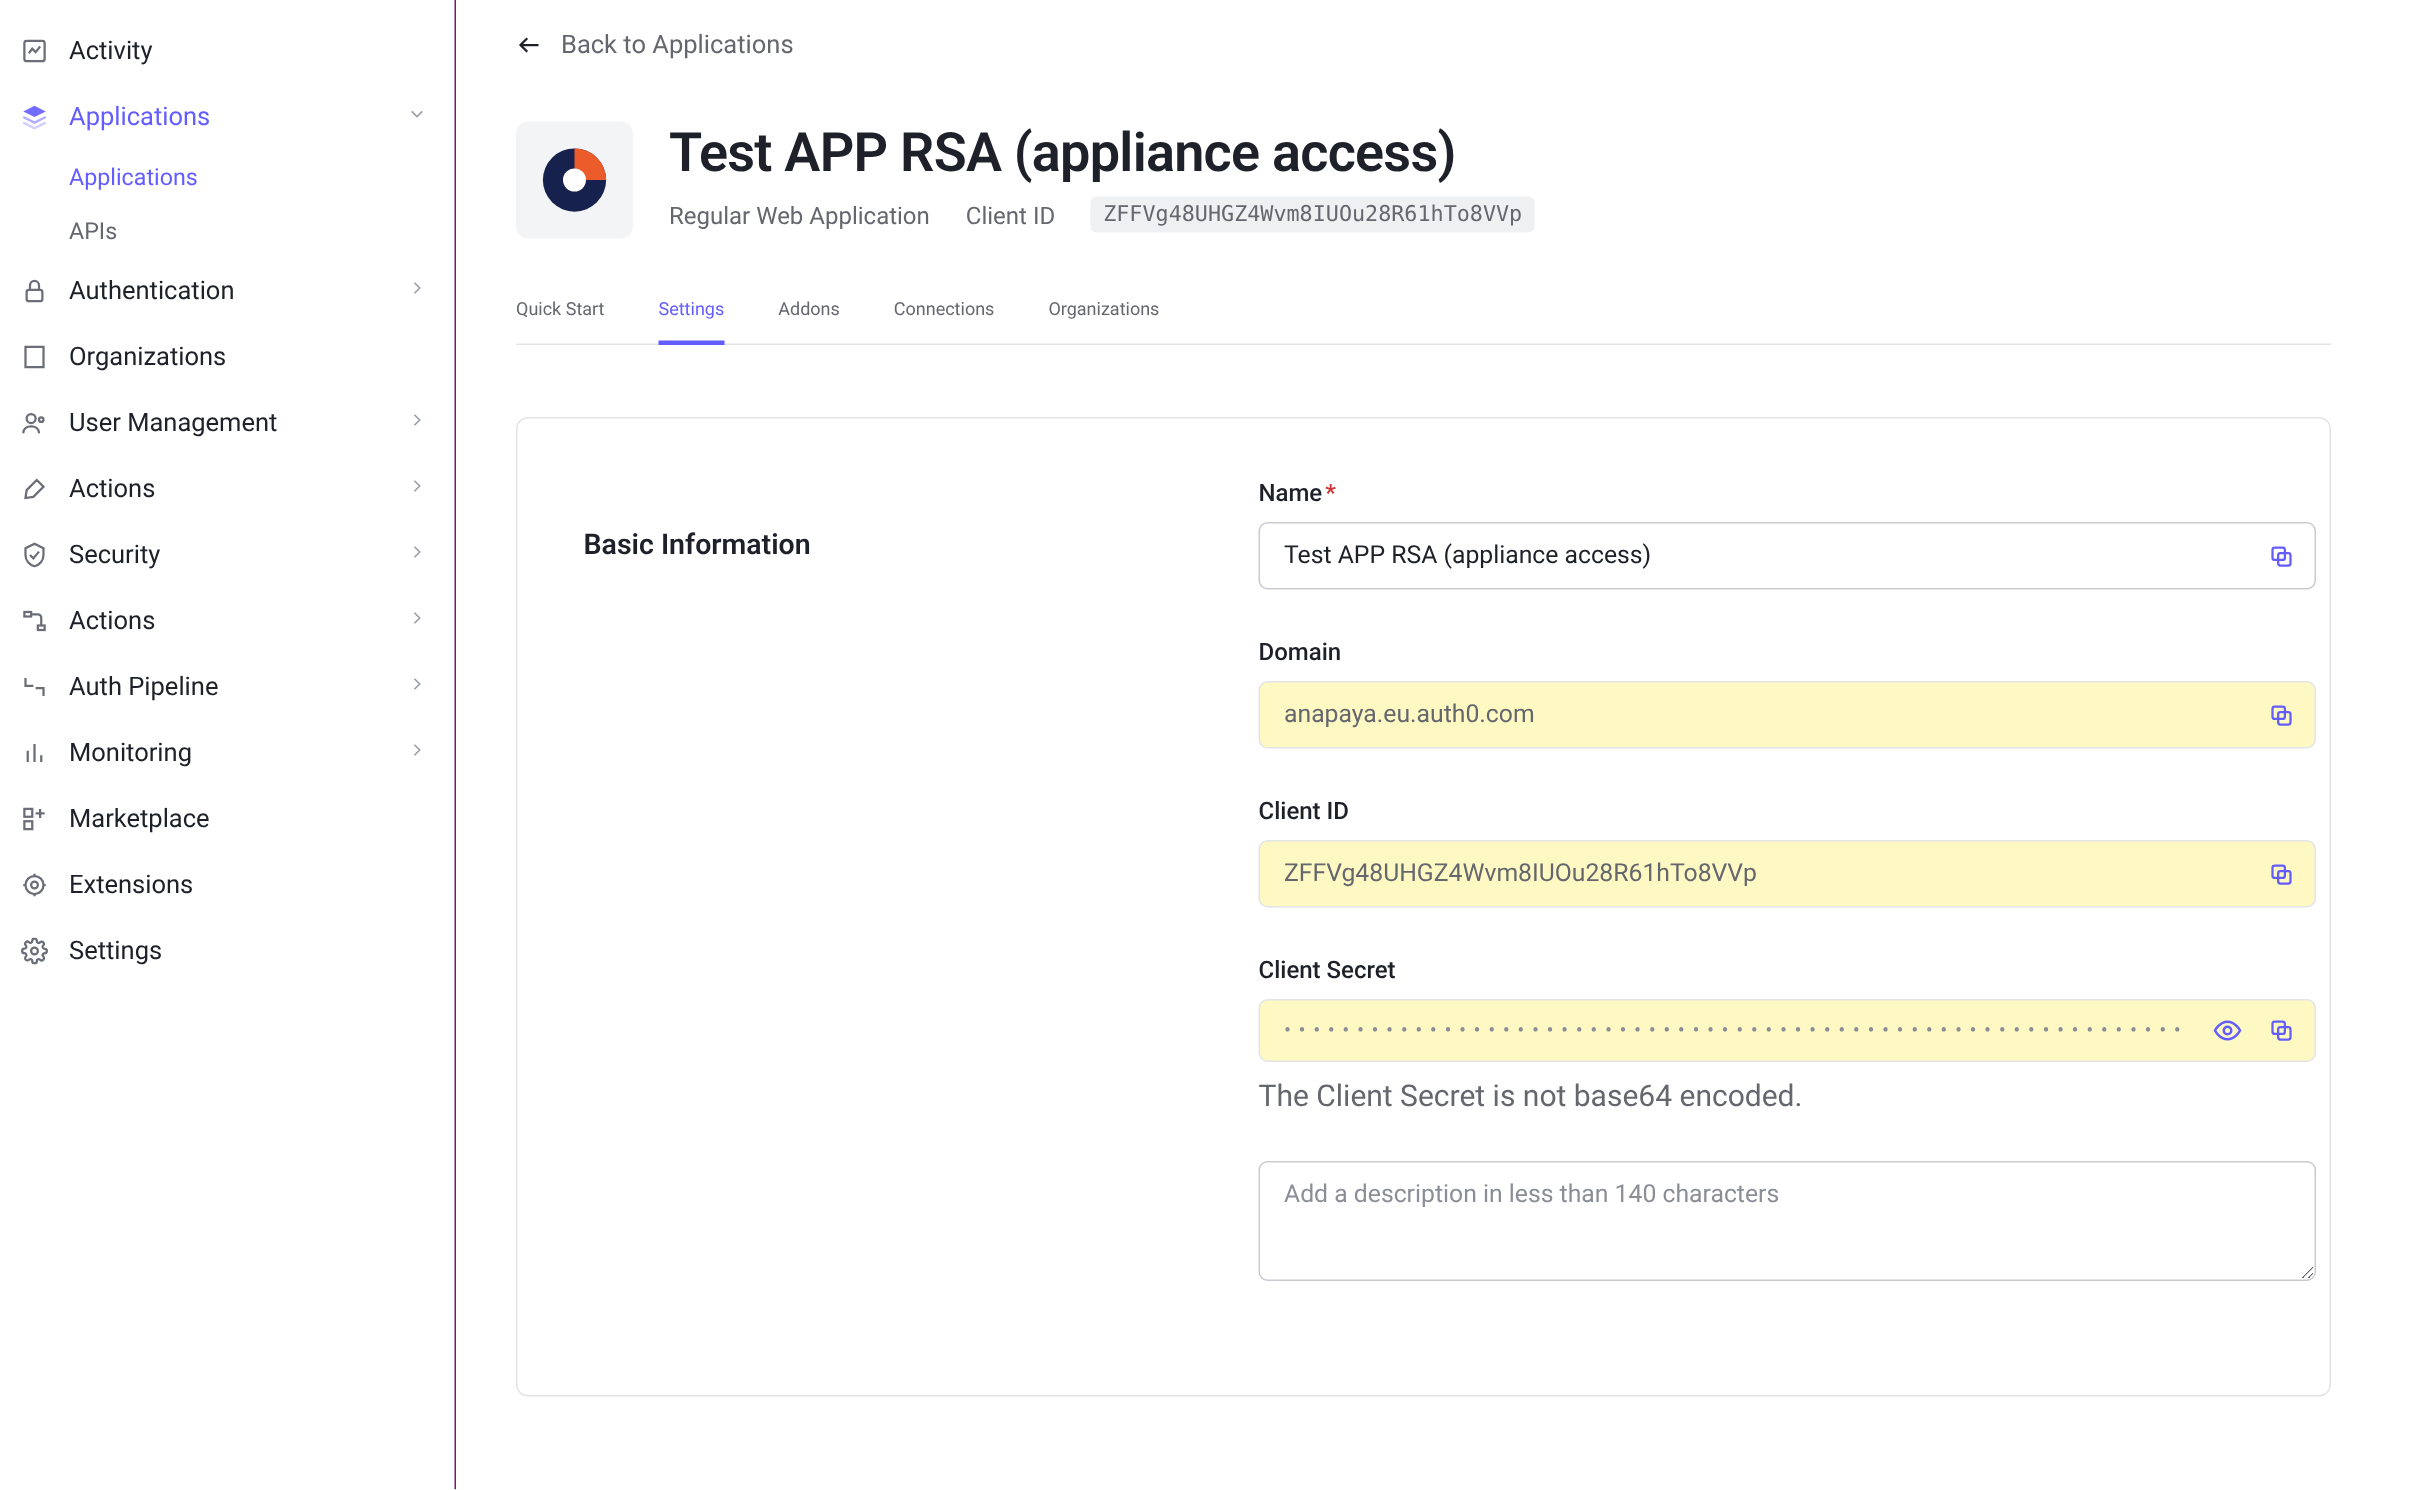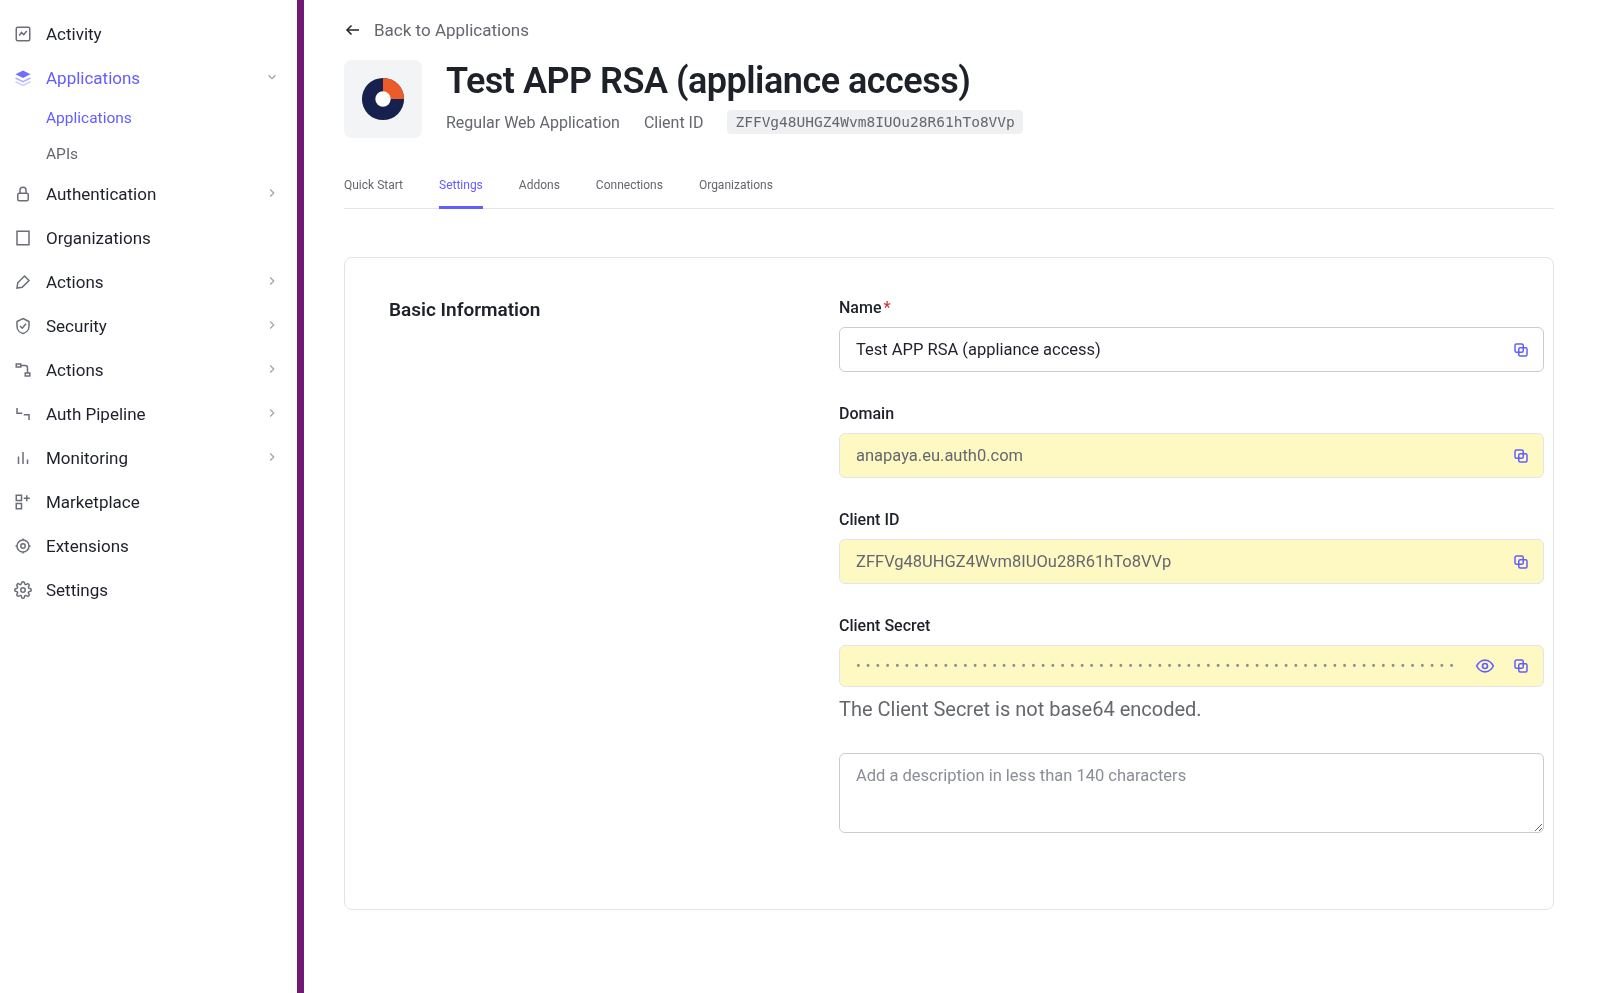--- a/index.html
+++ b/index.html
@@ -8,21 +8,21 @@
     color: #1e212a;
     background: #fff;
     width: 1610px;
     height: 993px;
     overflow: hidden;
     display: flex;
   }
   
   .sidebar {
     width: 304px;
-    border-right: 7px solid #701a75;
+    border-right: 1px solid #701a75;
     padding-top: 12px;
     overflow-y: auto;
     flex-shrink: 0;
   }
   .nav-item {
     display: flex;
     align-items: center;
     height: 44px;
     padding: 0 18px 0 12px;
     cursor: pointer;
@@ -58,21 +58,21 @@
     padding: 20px 56px 0 40px;
     overflow-y: auto;
   }
   .back-link {
     display: inline-flex;
     align-items: center;
     gap: 12px;
     color: #65676e;
     font-size: 17px;
     cursor: pointer;
-    margin-bottom: 20px;
+    margin-bottom: 41px;
   }
   .back-link svg { color: #1e212a; }
 
   .app-header {
     display: flex;
     align-items: flex-start;
     gap: 24px;
     margin-bottom: 36px;
   }
   .app-logo {
@@ -128,20 +128,21 @@
     border: 1px solid #e3e4e8;
     border-radius: 8px;
     padding: 40px 44px;
     display: flex;
     gap: 60px;
   }
   .section-title {
     font-size: 19px;
     font-weight: 600;
     min-width: 390px;
+    margin-top: 32px;
   }
   .form-col { flex: 1; }
   .field { margin-bottom: 32px; }
   .field-label {
     display: block;
     font-size: 16px;
     font-weight: 500;
     color: #1e212a;
     margin-bottom: 10px;
   }
@@ -253,20 +254,35 @@
           <rect x="4" y="3" width="16" height="18"></rect>
           <line x1="9" x2="9" y1="8" y2="8"></line>
           <line x1="15" x2="15" y1="8" y2="8"></line>
           <line x1="9" x2="9" y1="13" y2="13"></line>
           <line x1="15" x2="15" y1="13" y2="13"></line>
         </svg>
     </span>
     <span>Organizations</span>
   </div>
 
+  <div class="nav-item">
+    <span class="nav-icon">
+      <svg width="18" height="18" viewBox="0 0 24 24" fill="none" stroke="currentColor" stroke-width="2">
+          <circle cx="9" cy="8" r="4"></circle>
+          <path d="M2 21c0-4 3-6 7-6s7 2 7 6"></path>
+          <circle cx="18" cy="9" r="2"></circle>
+        </svg>
+    </span>
+    <span>User Management</span>
+    <span class="chevron">
+      <svg width="14" height="14" viewBox="0 0 24 24" fill="none" stroke="currentColor" stroke-width="2">
+          <polyline points="9 18 15 12 9 6"></polyline>
+        </svg>
+    </span>
+  </div>
 
   <div class="nav-item">
     <span class="nav-icon">
       <svg width="18" height="18" viewBox="0 0 24 24" fill="none" stroke="currentColor" stroke-width="2">
           <path d="M14 4l6 6-9 9-7 1 1-7 9-9z"></path>
         </svg>
     </span>
     <span>Actions</span>
     <span class="chevron">
       <svg width="14" height="14" viewBox="0 0 24 24" fill="none" stroke="currentColor" stroke-width="2">

